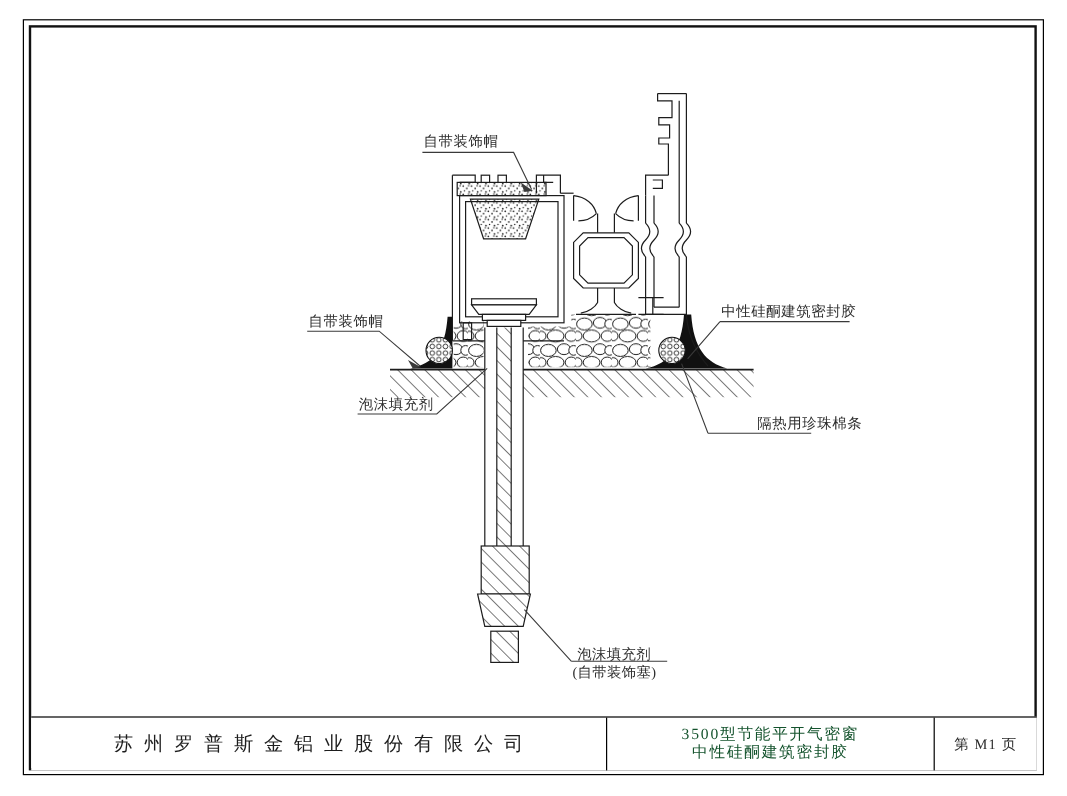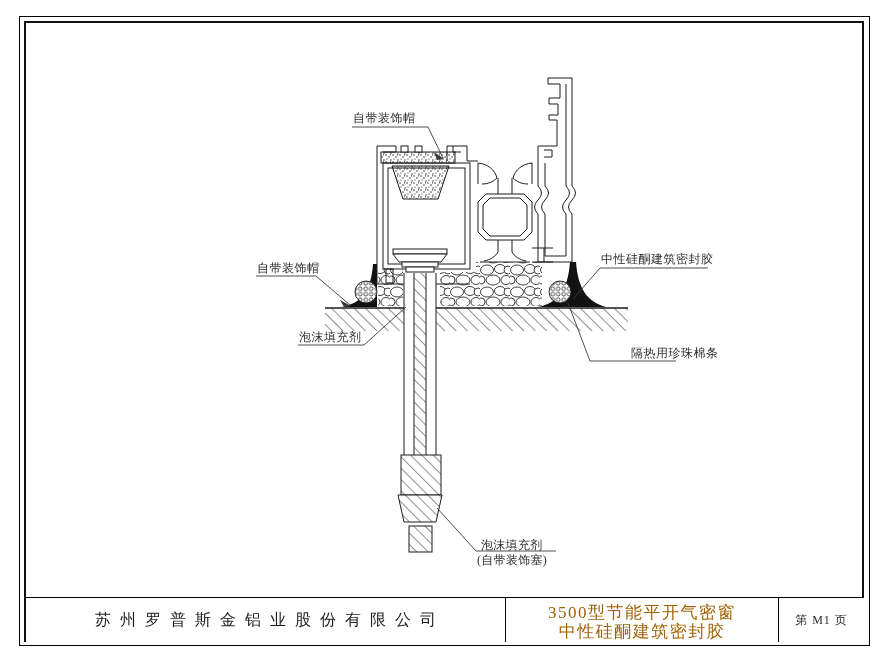--- a/index.html
+++ b/index.html
@@ -7,22 +7,22 @@
          font-family:"Liberation Serif", serif;color:#2e2e2e;}
   .outer-border{position:absolute;left:19px;top:16px;width:851px;height:630px;border:1px solid #000;box-sizing:border-box;}
   .inner-border{position:absolute;left:24px;top:21px;width:840px;height:621px;border:2px solid #111;box-sizing:border-box;}
   .drawing-area{position:absolute;left:0;top:0;width:889px;height:663px;}
   .lbl{position:absolute;font-size:12px;letter-spacing:0.5px;line-height:1.15;white-space:nowrap;color:#2e2e2e;}
   .lbl2{position:absolute;font-size:12px;letter-spacing:0.3px;line-height:1.2;white-space:nowrap;color:#2e2e2e;}
   .titleblock{position:absolute;left:26px;top:597px;width:838px;height:45px;border-top:1.5px solid #000;
               display:flex;box-sizing:border-box;background:#fff;}
   .tb-cell{display:flex;align-items:center;justify-content:center;box-sizing:border-box;}
   .tb-company{width:480px;border-right:1.5px solid #000;font-size:16px;letter-spacing:9px;text-indent:9px;color:#1d1d1d;}
-  .tb-title{width:273px;border-right:1.5px solid #000;flex-direction:column;font-size:17px;letter-spacing:1.5px;
-            line-height:1.15;color:#a16207;justify-content:flex-end;}
+  .tb-title{width:273px;border-right:1.5px solid #000;flex-direction:column;font-size:13px;letter-spacing:1.5px;
+            line-height:1.15;color:#14532d;}
   .tb-page{flex:1;font-size:12px;letter-spacing:1px;color:#2b2b2b;}
 </style>
 </head>
 <body>
 
 <div class="sheet">
 
   <div class="outer-border"></div>
   <div class="inner-border"></div>
 

